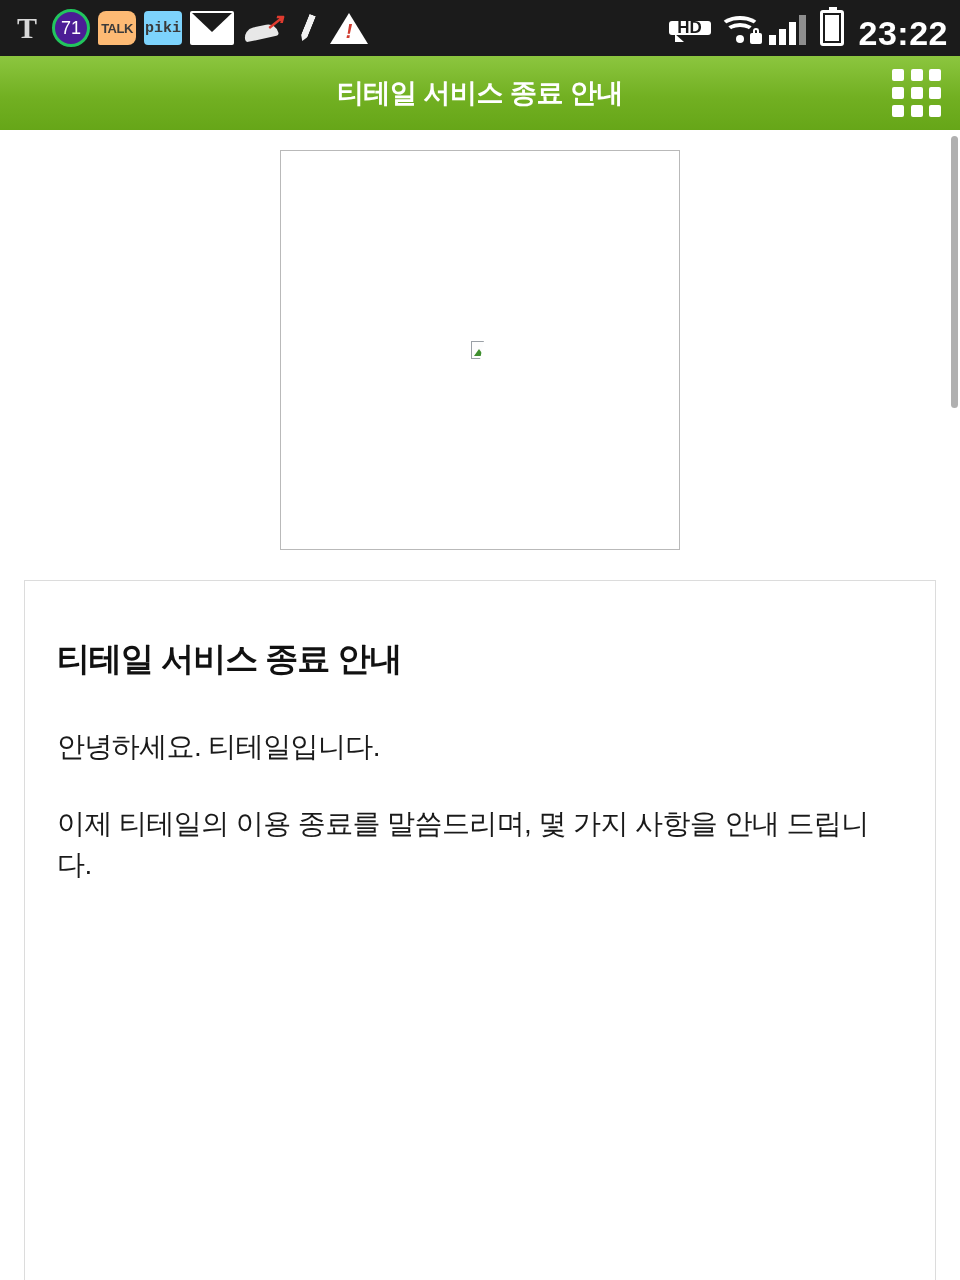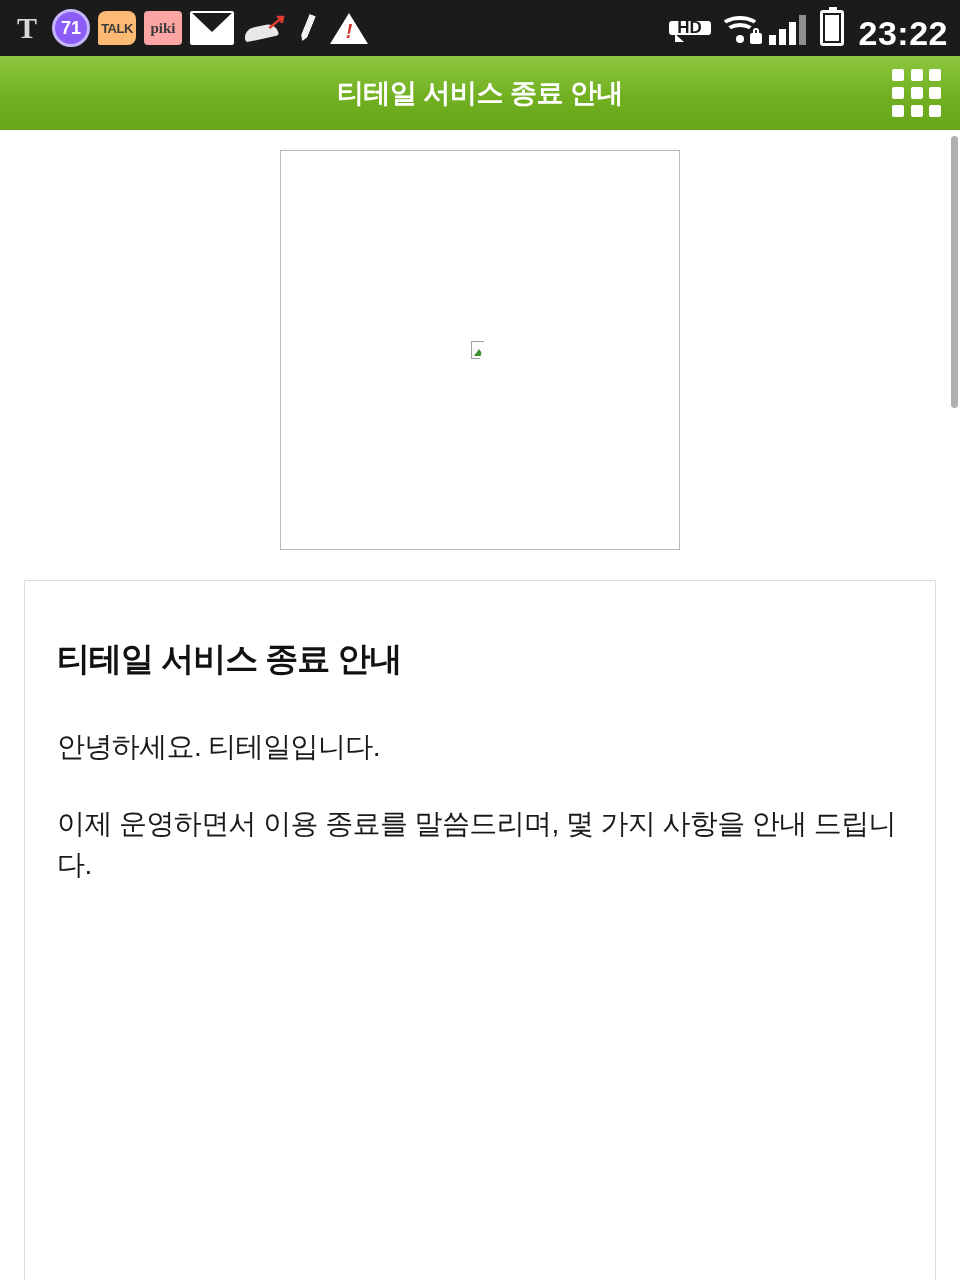--- a/index.html
+++ b/index.html
@@ -50,44 +50,44 @@
     width: 34px; height: 36px;
     font-size: 30px;
     font-weight: bold;
     font-family: "Liberation Serif", serif;
     color: #d8d8d8;
     line-height: 1;
   }
   .icon-badge {
     width: 38px; height: 38px;
     border-radius: 50%;
-    background: #8b5cf6;
-    border: 3px solid #c4b5fd;
+    background: #4c1d95;
+    border: 3px solid #22c55e;
     color: #ffffff;
     font-size: 18px;
-    font-weight: bold;
+    font-weight: normal;
     box-sizing: border-box;
   }
   .icon-talk {
     width: 38px; height: 34px;
     background: #fdba74;
     border-radius: 8px 8px 8px 2px;
     color: #3a3a3a;
     font-size: 13px;
     font-weight: bold;
     letter-spacing: -0.5px;
   }
   .icon-piki {
     width: 38px; height: 34px;
-    background: #fca5a5;
+    background: #7dd3fc;
     border-radius: 4px;
     color: #3a3a3a;
     font-size: 15px;
     font-weight: bold;
-    font-family: Liberation Serif, serif;
+    font-family: Liberation Mono, monospace;
   }
   .icon-mail {
     width: 44px; height: 34px;
     background: #ffffff;
     position: relative;
     border-radius: 2px;
   }
   .icon-mail:before {
     content: "";
     position: absolute;
@@ -444,20 +444,20 @@
   <div class="hero-frame">
     <span class="broken-img">
       <i class="pg"></i>
       <i class="tear"></i>
     </span>
   </div>
 
   <div class="article">
     <h1>티테일 서비스 종료 안내</h1>
     <p>안녕하세요. 티테일입니다.</p>
-    <p>이제 운영하면서 이용 종료를 말씀드리며, 몇 가지 사항을 안내 드립니다.</p>
+    <p>이제 티테일의 이용 종료를 말씀드리며, 몇 가지 사항을 안내 드립니다.</p>
   </div>
 
 </div>
 
 <div class="scrollbar-track">
   <div class="scrollbar-thumb"></div>
 </div>
 
 </body></html>

